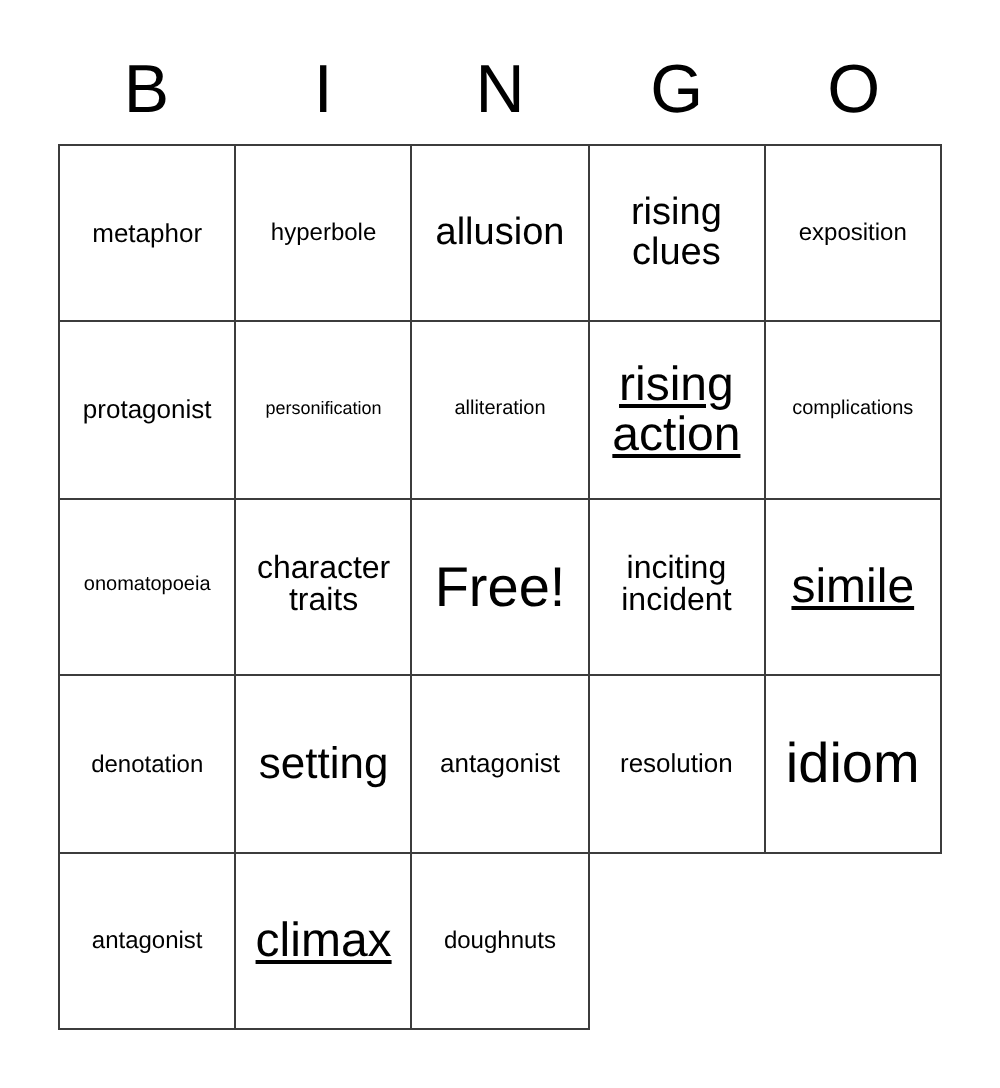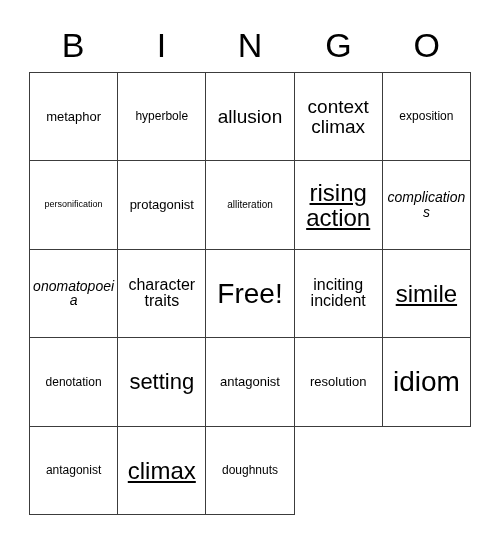--- a/index.html
+++ b/index.html
@@ -72,21 +72,21 @@
   .cell-text {
     display: block;
     width: 100%;
     line-height: 1.05;
     color: #000000;
     word-wrap: break-word;
   }
 
   
   .fs-xs   { font-size: 9px;  }
-  .fs-s    { font-size: 14px; font-style: italic; }
+  .fs-s    { font-size: 10px; }
   .fs-sm   { font-size: 12px; }
   .fs-m    { font-size: 13px; }
   .fs-ml   { font-size: 10px; }
   .fs-l    { font-size: 16px; }
   .fs-l2   { font-size: 17px; }
   .fs-xl   { font-size: 19px; }
   .fs-xxl  { font-size: 22px; }
   .fs-xxxl { font-size: 24px; text-decoration: underline; }
   .fs-free { font-size: 28px; }
 </style>
@@ -108,31 +108,31 @@
     <div class="cell">
       <span class="cell-text fs-m">metaphor</span>
     </div>
     <div class="cell">
       <span class="cell-text fs-sm">hyperbole</span>
     </div>
     <div class="cell">
       <span class="cell-text fs-xl">allusion</span>
     </div>
     <div class="cell">
-      <span class="cell-text fs-xl">context climax</span>
+      <span class="cell-text fs-xl">rising clues</span>
     </div>
     <div class="cell">
       <span class="cell-text fs-sm">exposition</span>
     </div>
 
     <div class="cell">
-      <span class="cell-text fs-xs">personification</span>
+      <span class="cell-text fs-m">protagonist</span>
     </div>
     <div class="cell">
-      <span class="cell-text fs-m">protagonist</span>
+      <span class="cell-text fs-xs">personification</span>
     </div>
     <div class="cell">
       <span class="cell-text fs-ml">alliteration</span>
     </div>
     <div class="cell">
       <span class="cell-text fs-xxxl">rising action</span>
     </div>
     <div class="cell">
       <span class="cell-text fs-s">complications</span>
     </div>

